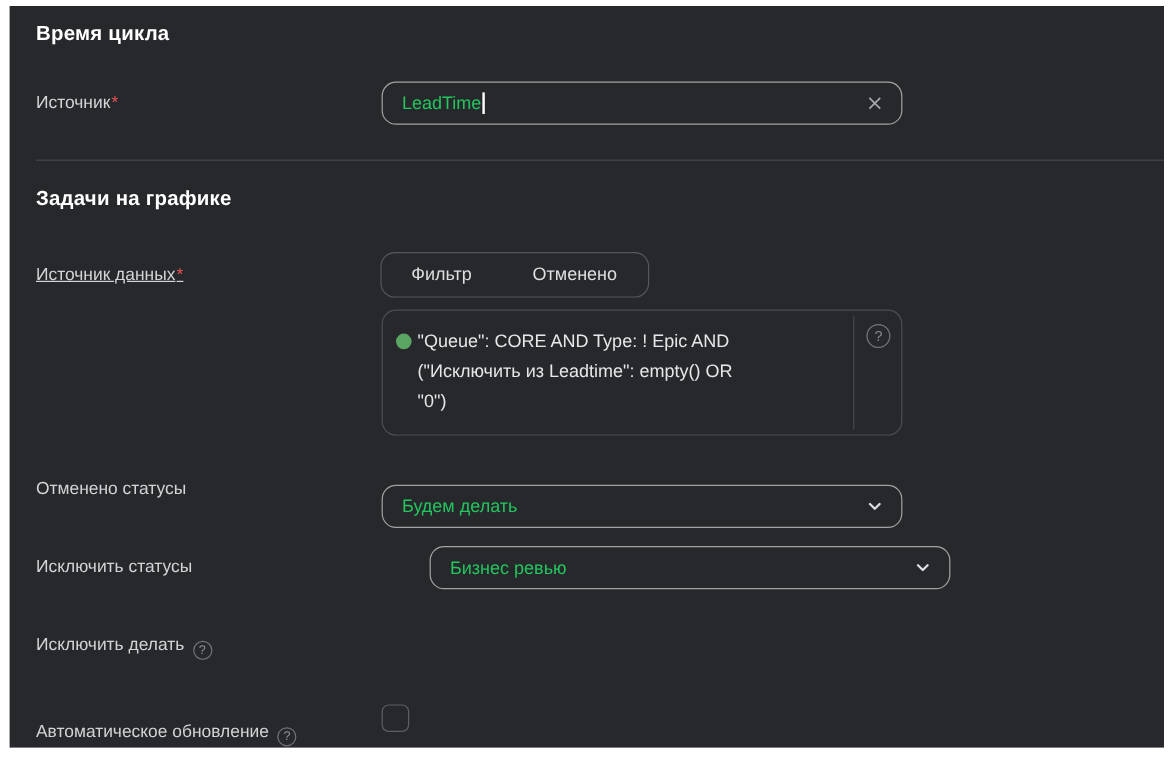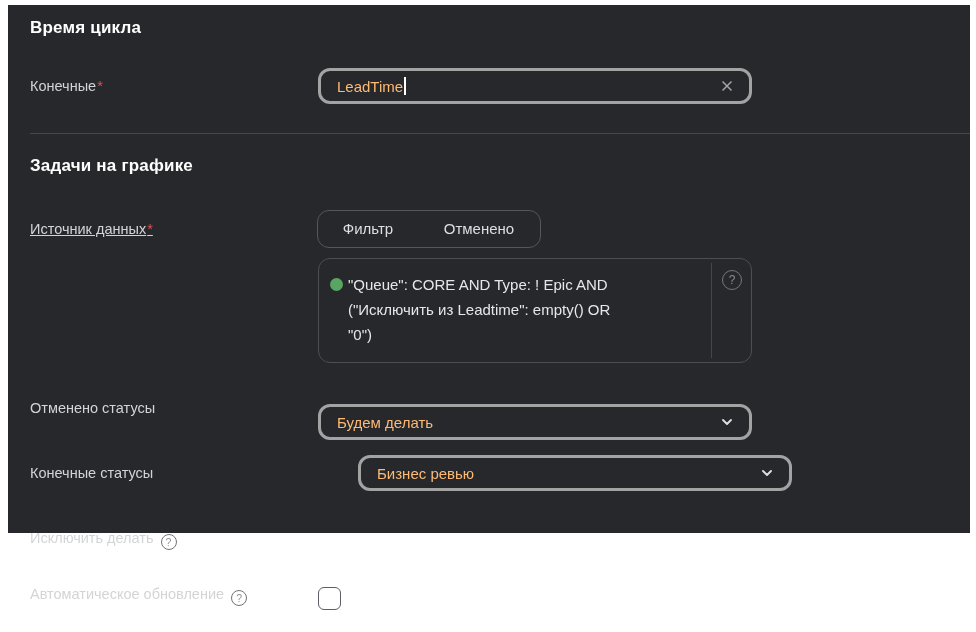--- a/index.html
+++ b/index.html
@@ -1,32 +1,32 @@
 <!DOCTYPE html>
 <html><head>
 <meta charset="utf-8">
 <style>
   * { margin:0; padding:0; box-sizing:border-box; }
   html,body { width:976px; height:632px; background:#ffffff; overflow:hidden;
               font-family:"Liberation Sans", sans-serif; }
-  .panel { position:absolute; left:8px; top:5px; width:962px; height:528px;
+  .panel { position:absolute; left:8px; top:5px; width:962px; height:618px;
            background:#27282c; color:#e6e7e9; }
 
   .h1 { position:absolute; left:22px; font-size:17px; font-weight:700; color:#ffffff; letter-spacing:.2px; }
   .label { position:absolute; left:22px; font-size:14.5px; color:#d3d4d6; white-space:nowrap; }
   .lh36 { line-height:36px; height:36px; }
   .lh38 { line-height:38px; height:38px;text-decoration:underline; }
   .req { color:#e05252; margin-left:1px; }
 
   .hr { position:absolute; left:22px; right:0; height:1px; background:#47484c; }
 
   .input, .select {
-    height:36px; border:3px solid #a3a3a3; border-radius:12px;
+    height:36px; border:1px solid #a3a3a3; border-radius:12px;
     display:flex; align-items:center; padding:0 14px 0 16px;
-    font-size:15px; color:#fdba74; background:transparent; position:absolute;
+    font-size:15px; color:#22c55e; background:transparent; position:absolute;
     left:310px; width:434px; cursor:pointer;
   }
   .caret { display:inline-block; width:1.5px; height:18px; background:#ffffff; margin-left:1px; }
   .spacer { flex:1; }
 
   .clear-x { width:16px; height:16px; cursor:pointer; flex:none; }
   .clear-x line { stroke:#a7a8ab; stroke-width:1.4; }
 
   .chev { width:16px; height:16px; flex:none; }
   .chev path { stroke:#dcdde0; stroke-width:1.9; fill:none; stroke-linecap:round; stroke-linejoin:round; }
@@ -57,21 +57,21 @@
   .checkbox { position:absolute; left:310px; top:582px; width:23px; height:23px;
               border:1.5px solid #5c5e63; border-radius:6px; background:transparent; cursor:pointer; }
 </style>
 </head>
 <body>
 
 <div class="panel">
 
   <div class="h1" style="top:13px;">Время цикла</div>
 
-  <div class="label lh36" style="top:63px;"><span>Конечные</span><span class="req">*</span></div>
+  <div class="label lh36" style="top:63px;"><span>Источник</span><span class="req">*</span></div>
 
   <div class="input" style="top:63px;">
     <span>LeadTime</span>
     <span class="caret"></span>
     <span class="spacer"></span>
     <svg class="clear-x" viewBox="0 0 16 16">
       <line x1="3.5" y1="3.5" x2="12.5" y2="12.5"></line>
       <line x1="12.5" y1="3.5" x2="3.5" y2="12.5"></line>
     </svg>
   </div>
@@ -100,27 +100,27 @@
 
   <div class="label lh36" style="top:385px;">Отменено статусы</div>
   <div class="select" style="top:399px;">
     <span>Будем делать</span>
     <span class="spacer"></span>
     <svg class="chev" viewBox="0 0 16 16">
       <path d="M4 6 L8 10 L12 6"></path>
     </svg>
   </div>
 
-  <div class="label lh36" style="top:450px;">Конечные статусы</div>
+  <div class="label lh36" style="top:450px;">Исключить статусы</div>
   <div class="select" style="top:450px;margin-left:40px;">
     <span>Бизнес ревью</span>
     <span class="spacer"></span>
     <svg class="chev" viewBox="0 0 16 16">
       <path d="M4 6 L8 10 L12 6"></path>
     </svg>
   </div>
 
   <div class="label lh36" style="top:515px;"><span>Исключить делать</span><span class="help-inline">?</span></div>
 
-  <div class="label lh36" style="top:571px;"><span>Автоматическое обновление</span><span class="help-inline">?</span></div>
+  <div class="label lh36" style="top:587px;"><span>Автоматическое обновление</span><span class="help-inline">?</span></div>
   <div class="checkbox"></div>
 
 </div>
 
 </body></html>

